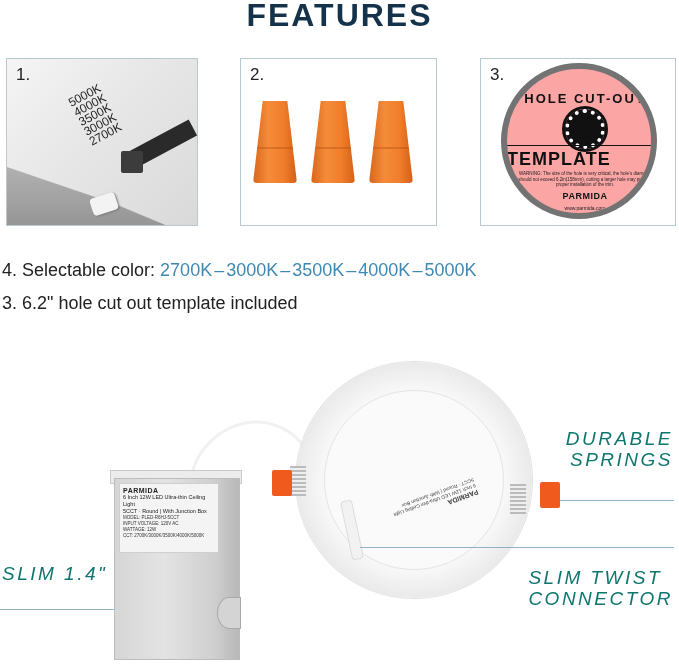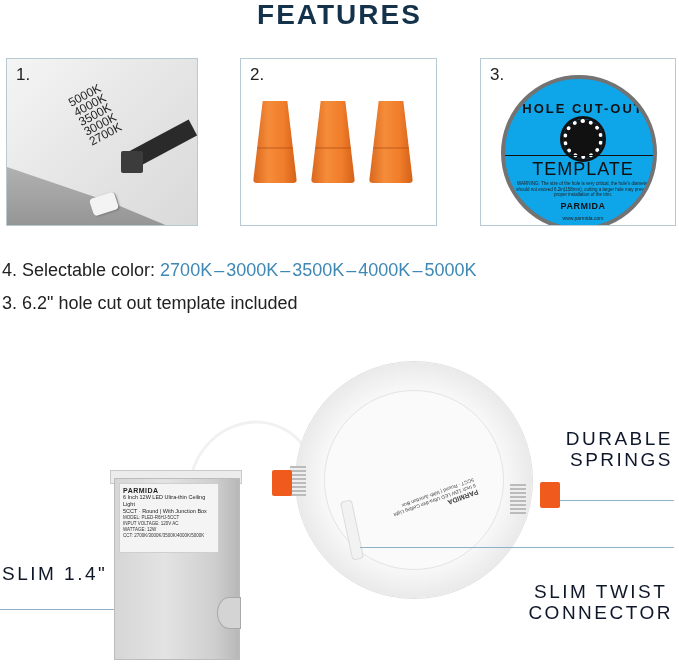--- a/index.html
+++ b/index.html
@@ -1,54 +1,54 @@
 <!DOCTYPE html>
 <html><head>
 <meta charset="utf-8">
 <style>
   * { box-sizing: border-box; margin: 0; padding: 0; }
   body { width: 679px; height: 668px; background: #ffffff; position: relative; overflow: hidden; font-family: "Liberation Sans", sans-serif; }
-  .title { position: absolute; top: 0; left: 0; width: 679px; text-align: center; font-size: 28px; font-weight: bold; color: #14324a; letter-spacing: 2px; line-height: 30px; }
+  .title { position: absolute; top: 0; left: 0; width: 679px; text-align: center; font-size: 32px; font-weight: bold; color: #14324a; letter-spacing: 2px; line-height: 30px; }
   .panel { position: absolute; top: 58px; height: 168px; border: 1px solid #b7c9d2; background: #fff; overflow: hidden; }
   .panel-num { position: absolute; top: 6px; left: 9px; font-size: 17px; color: #222; z-index: 3; }
   #panel1 { left: 6px; width: 192px; }
   #panel2 { left: 240px; width: 197px; }
   #panel3 { left: 480px; width: 196px; }
 
   
   .metal-top { position: absolute; left: 0; top: 0; width: 192px; height: 168px; background: linear-gradient(135deg, #f5f5f5 0%, #e8e8e8 40%, #d9d9d9 100%); }
   .metal-side { position: absolute; left: 0; top: 100px; width: 192px; height: 80px; background: linear-gradient(180deg, #b5b5b5, #8f8f8f); clip-path: polygon(0 10%, 55% 55%, 100% 100%, 0 100%); }
   .kelvin-list { position: absolute; left: 60px; top: 40px; transform: rotate(-28deg); transform-origin: left top; font-size: 12px; line-height: 11px; color: #222; text-align: right; }
   .switch-slot { position: absolute; left: 120px; top: 76px; width: 70px; height: 18px; background: #2a2a2a; transform: rotate(-28deg); }
   .switch-knob { position: absolute; left: 114px; top: 92px; width: 22px; height: 22px; background: #3c3c3c; border-radius: 2px; }
   .tab-clip { position: absolute; left: 84px; top: 136px; width: 26px; height: 18px; background: #f3f3f3; border-radius: 4px; transform: rotate(-18deg); box-shadow: 1px 1px 2px #777; }
 
   
   .wire-nut { position: absolute; top: 42px; width: 44px; height: 82px; background: linear-gradient(90deg, #d9661c 0%, #f58c3a 35%, #f07d2a 70%, #d46018 100%); clip-path: polygon(22% 0, 78% 0, 100% 100%, 0 100%); border-radius: 4px; }
   .wire-nut::after { content: ""; position: absolute; left: 0; right: 0; top: 46px; height: 2px; background: rgba(180,80,20,0.4); }
 
   
-  .template-circle { position: absolute; left: 20px; top: 16px; width: 156px; height: 156px; border: 4px solid #737373; border-radius: 50%; overflow: hidden; background: #0ea5e9; }
+  .template-circle { position: absolute; left: 20px; top: 4px; width: 156px; height: 156px; border: 6px solid #737373; border-radius: 50%; overflow: hidden; background: #fca5a5; }
   .hole-text { position: absolute; left: 0; top: 22px; width: 156px; text-align: center; font-size: 13px; font-weight: bold; letter-spacing: 2px; color: #111; }
   .saw { position: absolute; left: 58px; top: 40px; width: 40px; height: 40px; border-radius: 50%; background: #111; border: 4px dotted #fff; outline: 3px solid #111; }
   .template-line { position: absolute; left: 0; top: 76px; width: 156px; height: 1px; background: #111; }
-  .template-word { position: absolute; left: 0; top: 80px; width: 156px; text-align: center; font-size: 18px; font-weight: normal; letter-spacing: 1px; color: #111; }
+  .template-word { position: absolute; left: 0; top: 80px; width: 156px; text-align: left; font-size: 18px; font-weight: bold; letter-spacing: 1px; color: #111; }
   .template-warning { position: absolute; left: 10px; top: 102px; width: 136px; text-align: center; font-size: 4.5px; line-height: 5.5px; color: #222; }
   .template-brand { position: absolute; left: 0; top: 122px; width: 156px; text-align: center; font-size: 9px; font-weight: bold; color: #111; letter-spacing: 0.5px; }
   .template-url { position: absolute; left: 0; top: 136px; width: 156px; text-align: center; font-size: 5px; color: #222; }
 
   
   .features { position: absolute; left: 2px; top: 254px; font-size: 18px; line-height: 33px; color: #222; }
   .accent { color: #3d88b5; }
   .dash { margin: 0 2px; }
 
   
-  .callout { position: absolute; font-size: 19px; letter-spacing: 2.5px; color: #0f172a; line-height: 21px; }
+  .callout { position: absolute; font-size: 19px; letter-spacing: 2.5px; color: #0f766e; line-height: 21px; font-style: italic; }
   #callout-springs { right: 6px; top: 428px; text-align: right; }
-  #callout-twist { right: 6px; top: 581px; text-align: center; }
+  #callout-twist { right: 6px; top: 567px; text-align: left; }
   #callout-jbox { left: 2px; top: 563px; }
   .pointer-line { position: absolute; height: 1px; background: #8fb0c5; }
 
   .fixture { position: absolute; left: 296px; top: 362px; width: 236px; height: 236px; border-radius: 50%; background: radial-gradient(circle at 50% 50%, #ffffff 0%, #f7f7f7 55%, #e6e6e6 75%, #fafafa 85%, #dedede 100%); box-shadow: 0 0 0 1px #e2e2e2; }
   .fixture-inner { position: absolute; left: 28px; top: 28px; width: 180px; height: 180px; border-radius: 50%; border: 1px solid #e4e4e4; background: #fafafa; }
   .fixture-label { position: absolute; left: 58px; top: 70px; width: 90px; height: 50px; transform: rotate(160deg); font-size: 5px; line-height: 6px; color: #444; }
   .spring-clip { position: absolute; width: 16px; height: 30px; background: repeating-linear-gradient(0deg, #bbb 0 2px, #eee 2px 4px); }
   .spring-tab { position: absolute; width: 20px; height: 26px; background: #f05a1c; border-radius: 2px; }
   .wire { position: absolute; border: 3px solid #f1f1f1; border-radius: 50%; }
 

